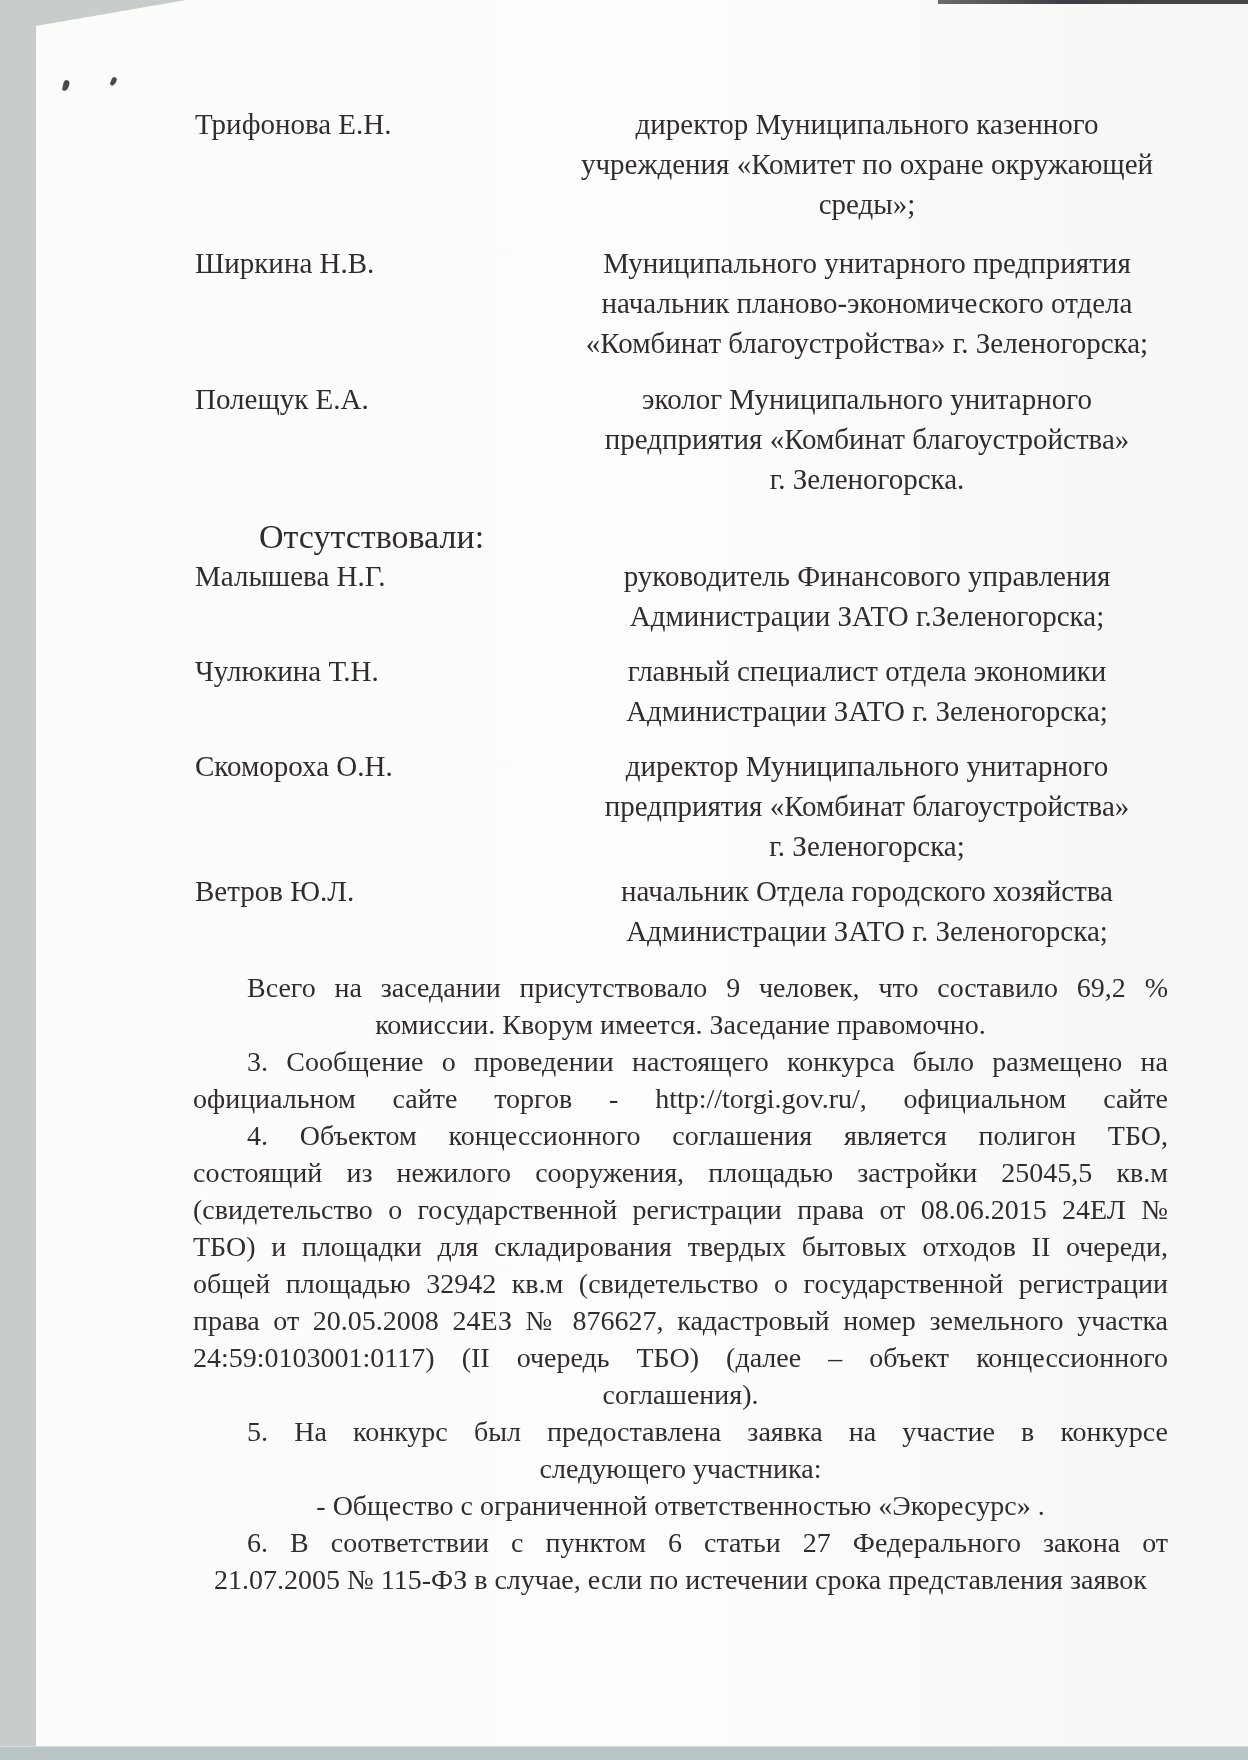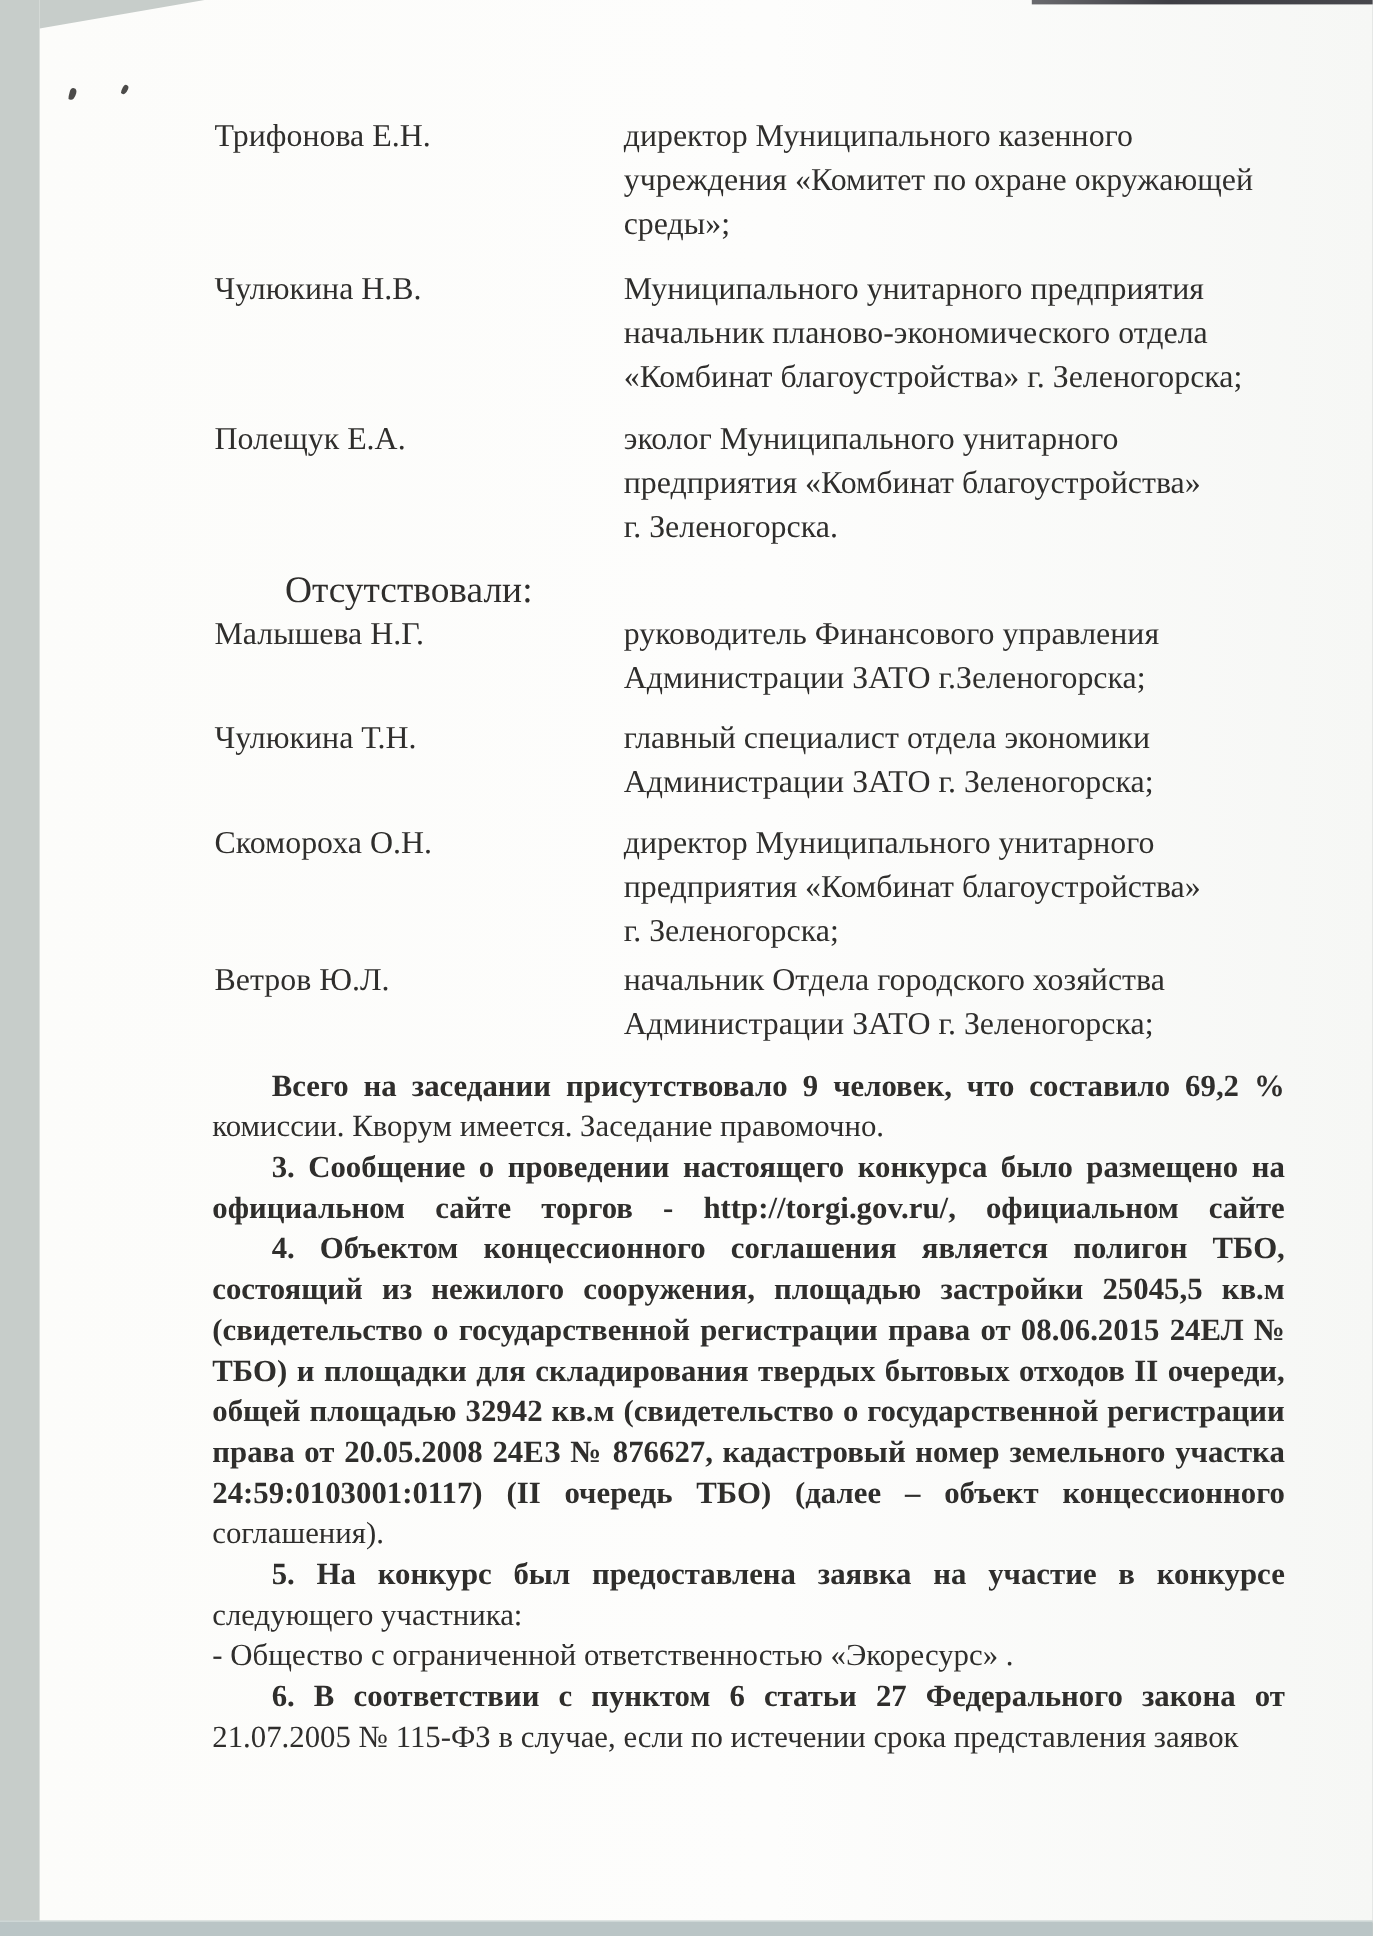--- a/index.html
+++ b/index.html
@@ -43,22 +43,22 @@
   .layer { position:absolute; inset:0; }
 
   
   .row { position:absolute; left:193px; width:975px; font-size:29px; line-height:40px; }
   .row .name { position:absolute; left:2px; top:0; width:330px; }
   .row .desc { position:absolute; left:374px; top:0; width:600px; }
   .absent-header { position:absolute; left:259px; font-size:34px; line-height:40px; }
 
   
   .bodytext { position:absolute; left:193px; top:969px; width:975px; font-size:28px; line-height:37px; }
-  .line { text-align:left; }
-  .j { text-align:justify; text-align-last:justify;font-weight:bold; }
+  .line { text-align:center; }
+  .j { text-align:justify; text-align-last:justify; }
   .ind { padding-left:54px; }
 </style>
 </head>
 <body>
 
 <div class="paper"></div>
 <div class="corner-wedge"></div>
 <div class="top-edge-line"></div>
 <div class="bottom-strip"></div>
 <div class="speck speck-comma"></div>
@@ -69,21 +69,21 @@
   <div class="row" style="top:104px">
     <div class="name">Трифонова Е.Н.</div>
     <div class="desc">
       <div class="line">директор Муниципального казенного</div>
       <div class="line">учреждения «Комитет по охране окружающей</div>
       <div class="line">среды»;</div>
     </div>
   </div>
 
   <div class="row" style="top:243px">
-    <div class="name">Чулюкина Н.В.</div>
+    <div class="name">Ширкина Н.В.</div>
     <div class="desc">
       <div class="line">Муниципального унитарного  предприятия</div>
       <div class="line">начальник планово-экономического отдела</div>
       <div class="line">«Комбинат благоустройства» г. Зеленогорска;</div>
     </div>
   </div>
 
   <div class="row" style="top:379px">
     <div class="name">Полещук Е.А.</div>
     <div class="desc">

